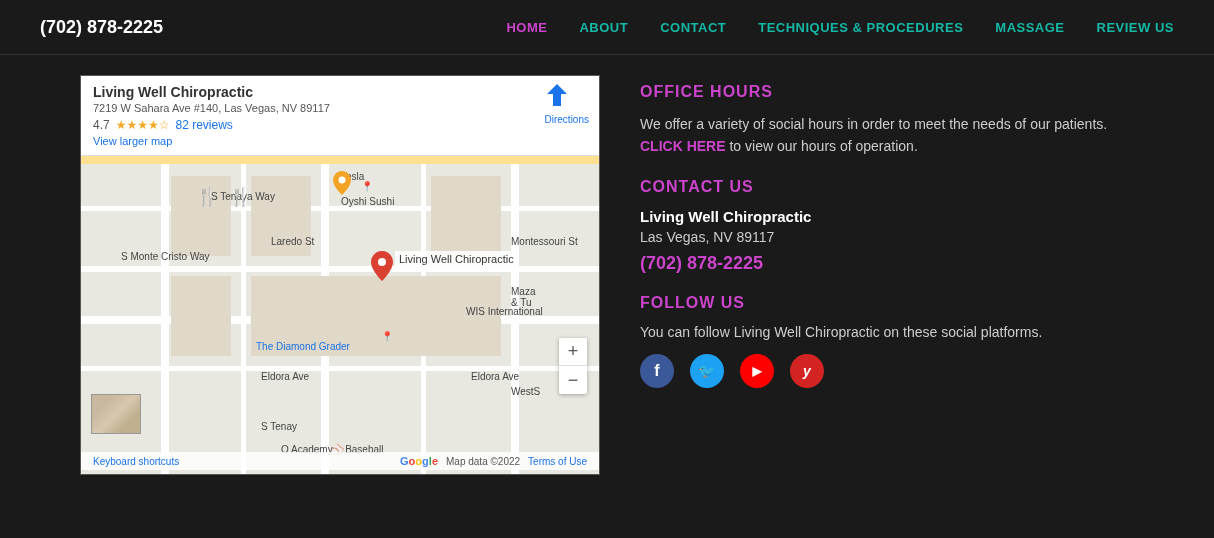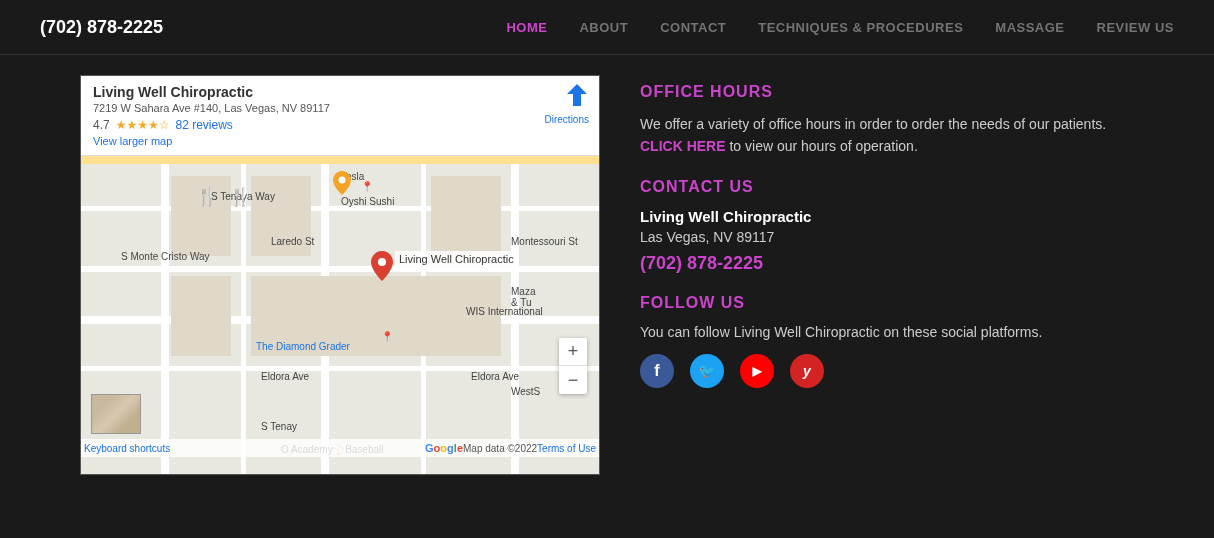--- a/index.html
+++ b/index.html
@@ -25,21 +25,21 @@
       font-weight: bold;
       font-size: 18px;
       margin-right: auto;
     }
     .nav {
       display: flex;
       gap: 32px;
       align-items: center;
     }
     .nav-item {
-      color: #737373;
+      color: #14b8a6;
       font-weight: bold;
       font-size: 13px;
       text-decoration: none;
       letter-spacing: 0.5px;
       cursor: pointer;
     }
     .nav-item.active {
       color: #cc44cc;
     }
 
@@ -109,21 +109,21 @@
       cursor: pointer;
       display: block;
       margin-top: 3px;
     }
     .directions-btn {
       position: absolute;
       top: 8px;
       right: 10px;
       display: flex;
       flex-direction: column;
-      align-items: flex-end;
+      align-items: flex-start;
       cursor: pointer;
       z-index: 11;
     }
     .directions-icon {
       width: 24px;
       height: 28px;
     }
     .directions-label {
       font-size: 10px;
       color: #1a73e8;
@@ -163,25 +163,25 @@
       left: 10px;
       width: 50px;
       height: 40px;
       background: #d0c8b0;
       border: 1px solid #999;
     }
 
     
     .map-footer {
       position: absolute;
-      bottom: 17px;
+      bottom: 4px;
       left: 0;
       right: 0;
       background: rgba(255,255,255,0.8);
-      padding: 3px 3px;
+      padding: 3px 12px;
       font-size: 10px;
       color: #555;
       display: flex;
       justify-content: space-between;
       align-items: center;
       margin-top: 13px;
     }
     .map-footer a {
       color: #1a73e8;
       text-decoration: none;
@@ -416,37 +416,37 @@
         <button class="map-zoom-btn">+</button>
         <button class="map-zoom-btn">−</button>
       </div>
 
       <div class="map-thumbnail">
         <div style="width:100%; height:100%; background: linear-gradient(135deg, #c8b8a0 25%, #d8c8b0 50%, #c0b090 75%);"></div>
       </div>
 
       <div class="map-footer">
         <a>Keyboard shortcuts</a>
-        <div style="display:flex; gap:0; align-items:center;">
+        <div style="display:flex; gap:8px; align-items:center;">
           <div class="google-logo">
             <span>G</span><span>o</span><span>o</span><span>g</span><span>l</span><span>e</span>
           </div>
           <span>Map data ©2022</span>
           <a>Terms of Use</a>
         </div>
       </div>
     </div>
   </div>
 
   <div class="right-panel">
 
     <div class="section-divider">
       <div class="section-title">OFFICE HOURS</div>
       <p class="section-text">
-        <span>We offer a variety of office hours in order to order the needs of our patients.</span>
+        <span>We offer a variety of social hours in order to meet the needs of our patients.</span>
         <span> </span>
         <a class="click-here-link">CLICK HERE</a>
         <span> </span>
         <span>to view our hours of operation.</span>
       </p>
     </div>
 
     <div class="section-divider">
       <div class="section-title">CONTACT US</div>
       <div class="contact-name">Living Well Chiropractic</div>

